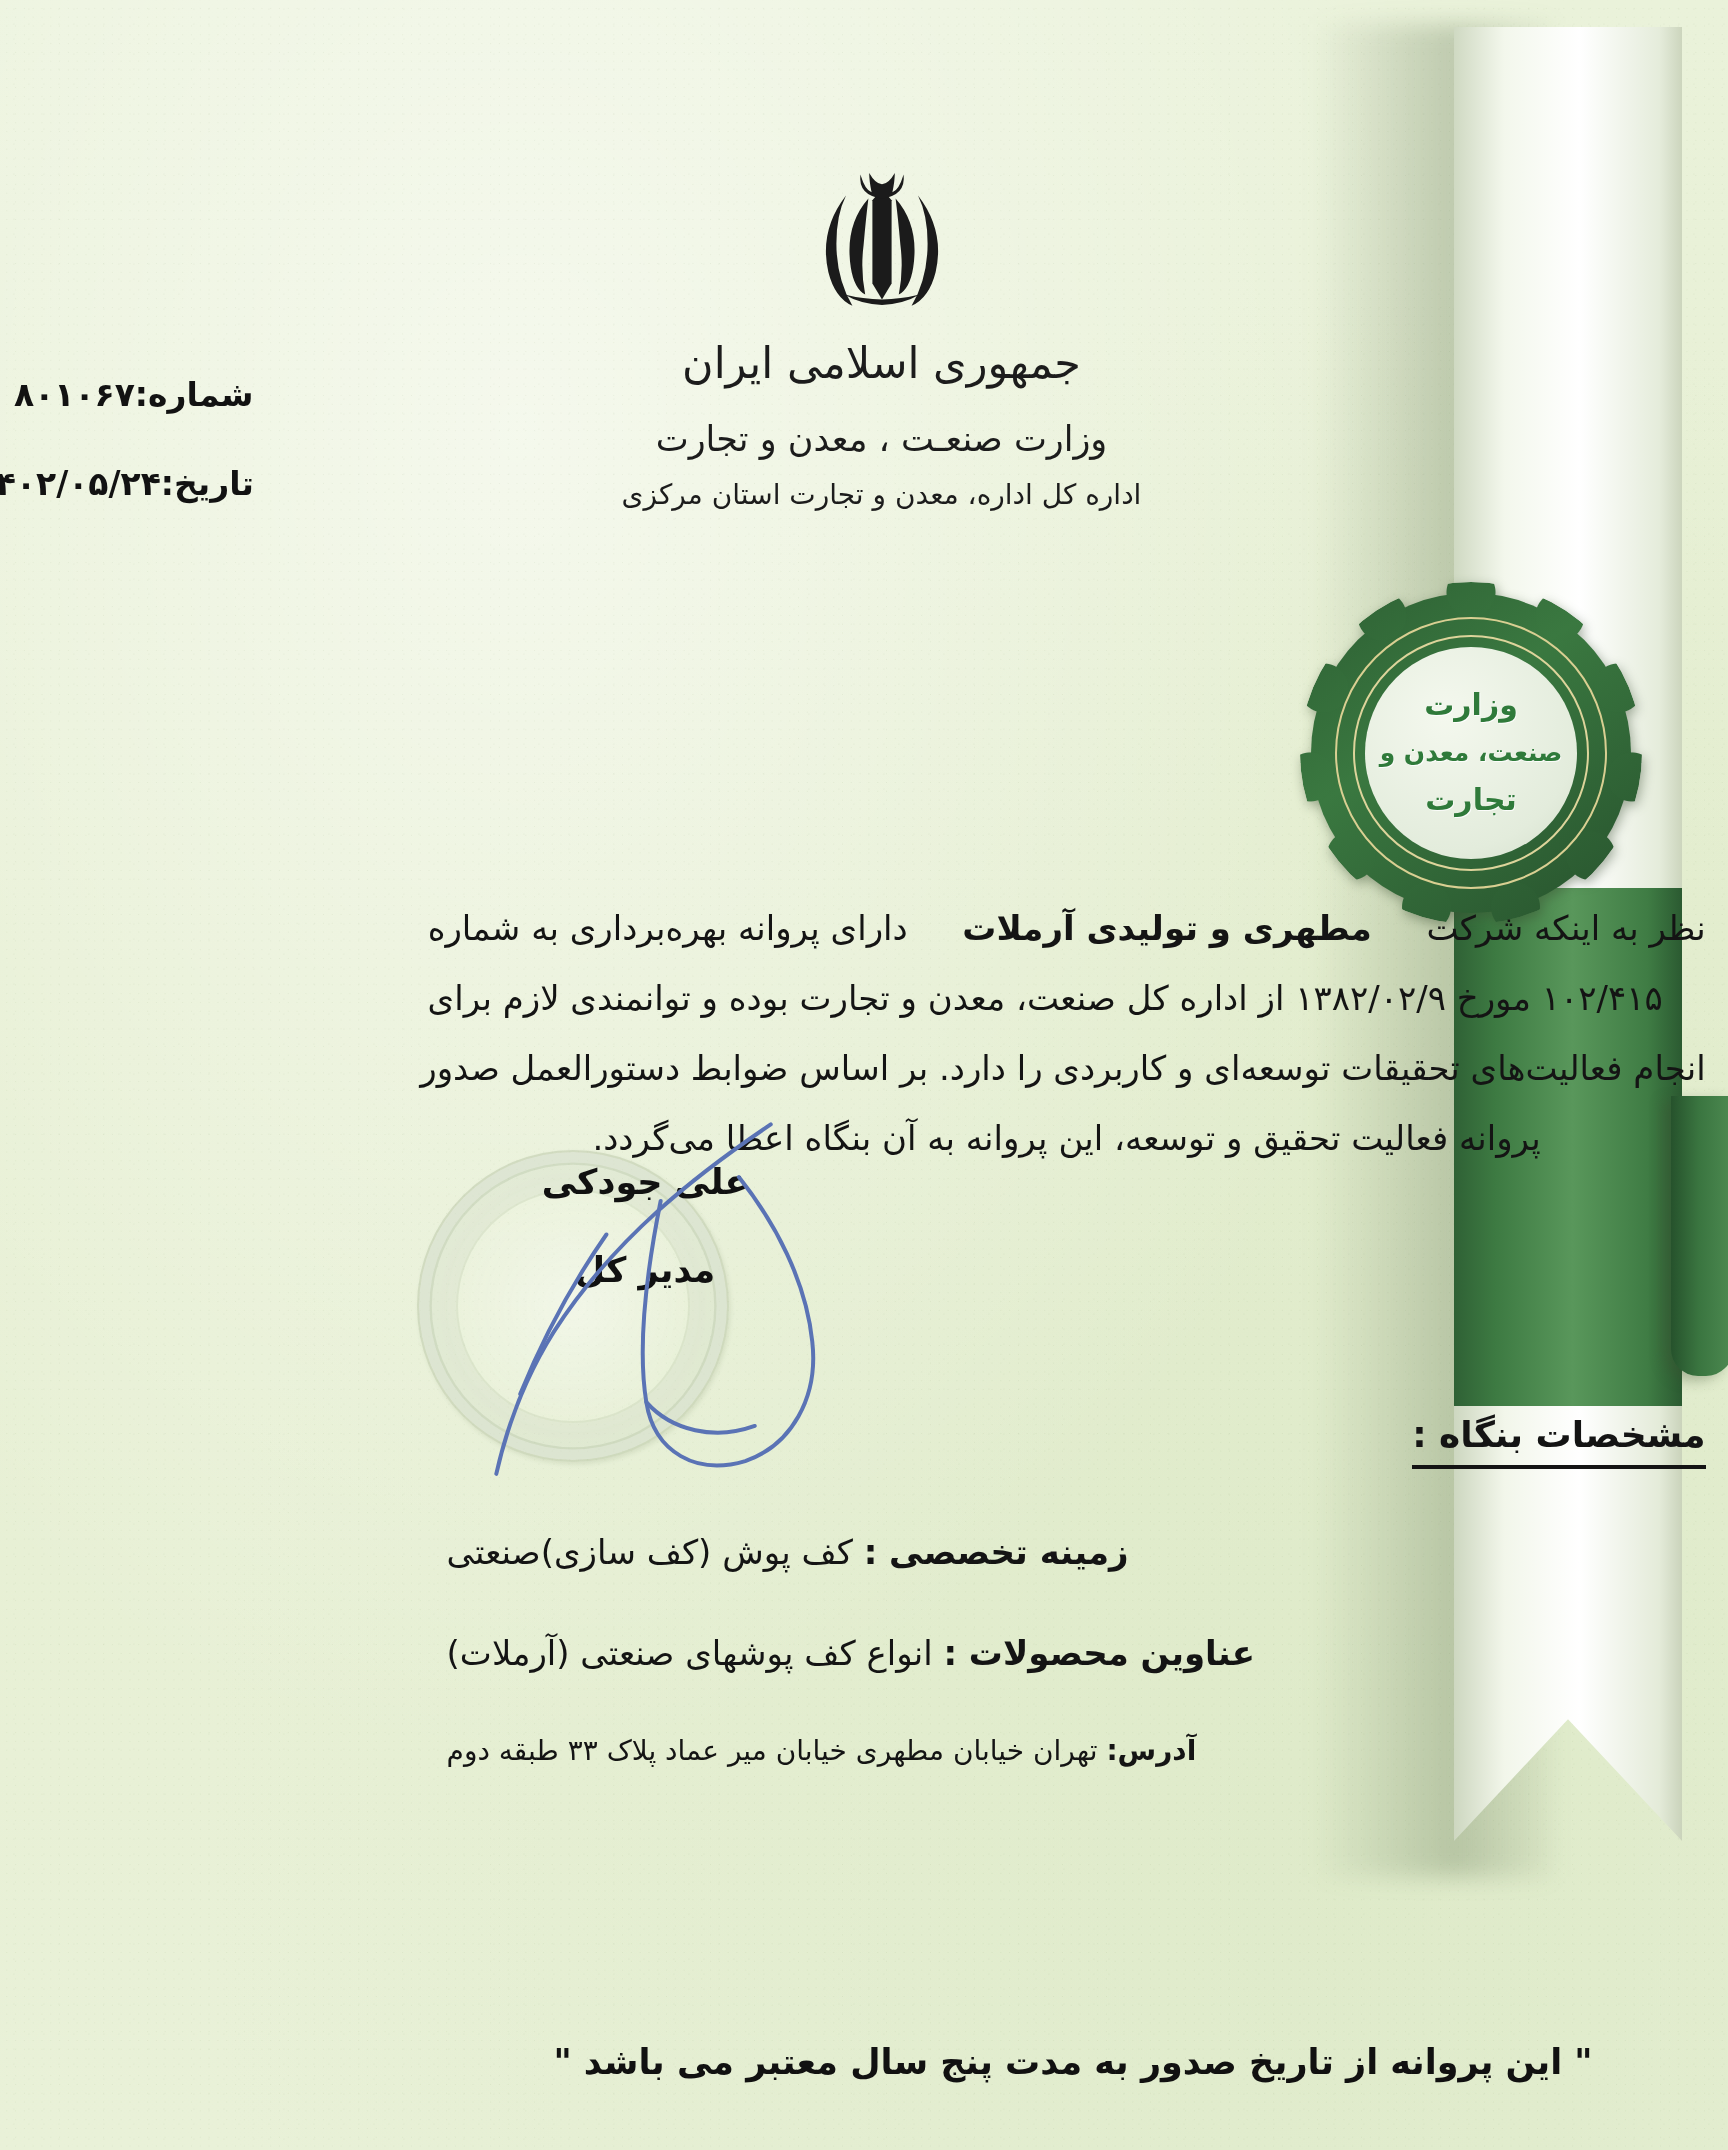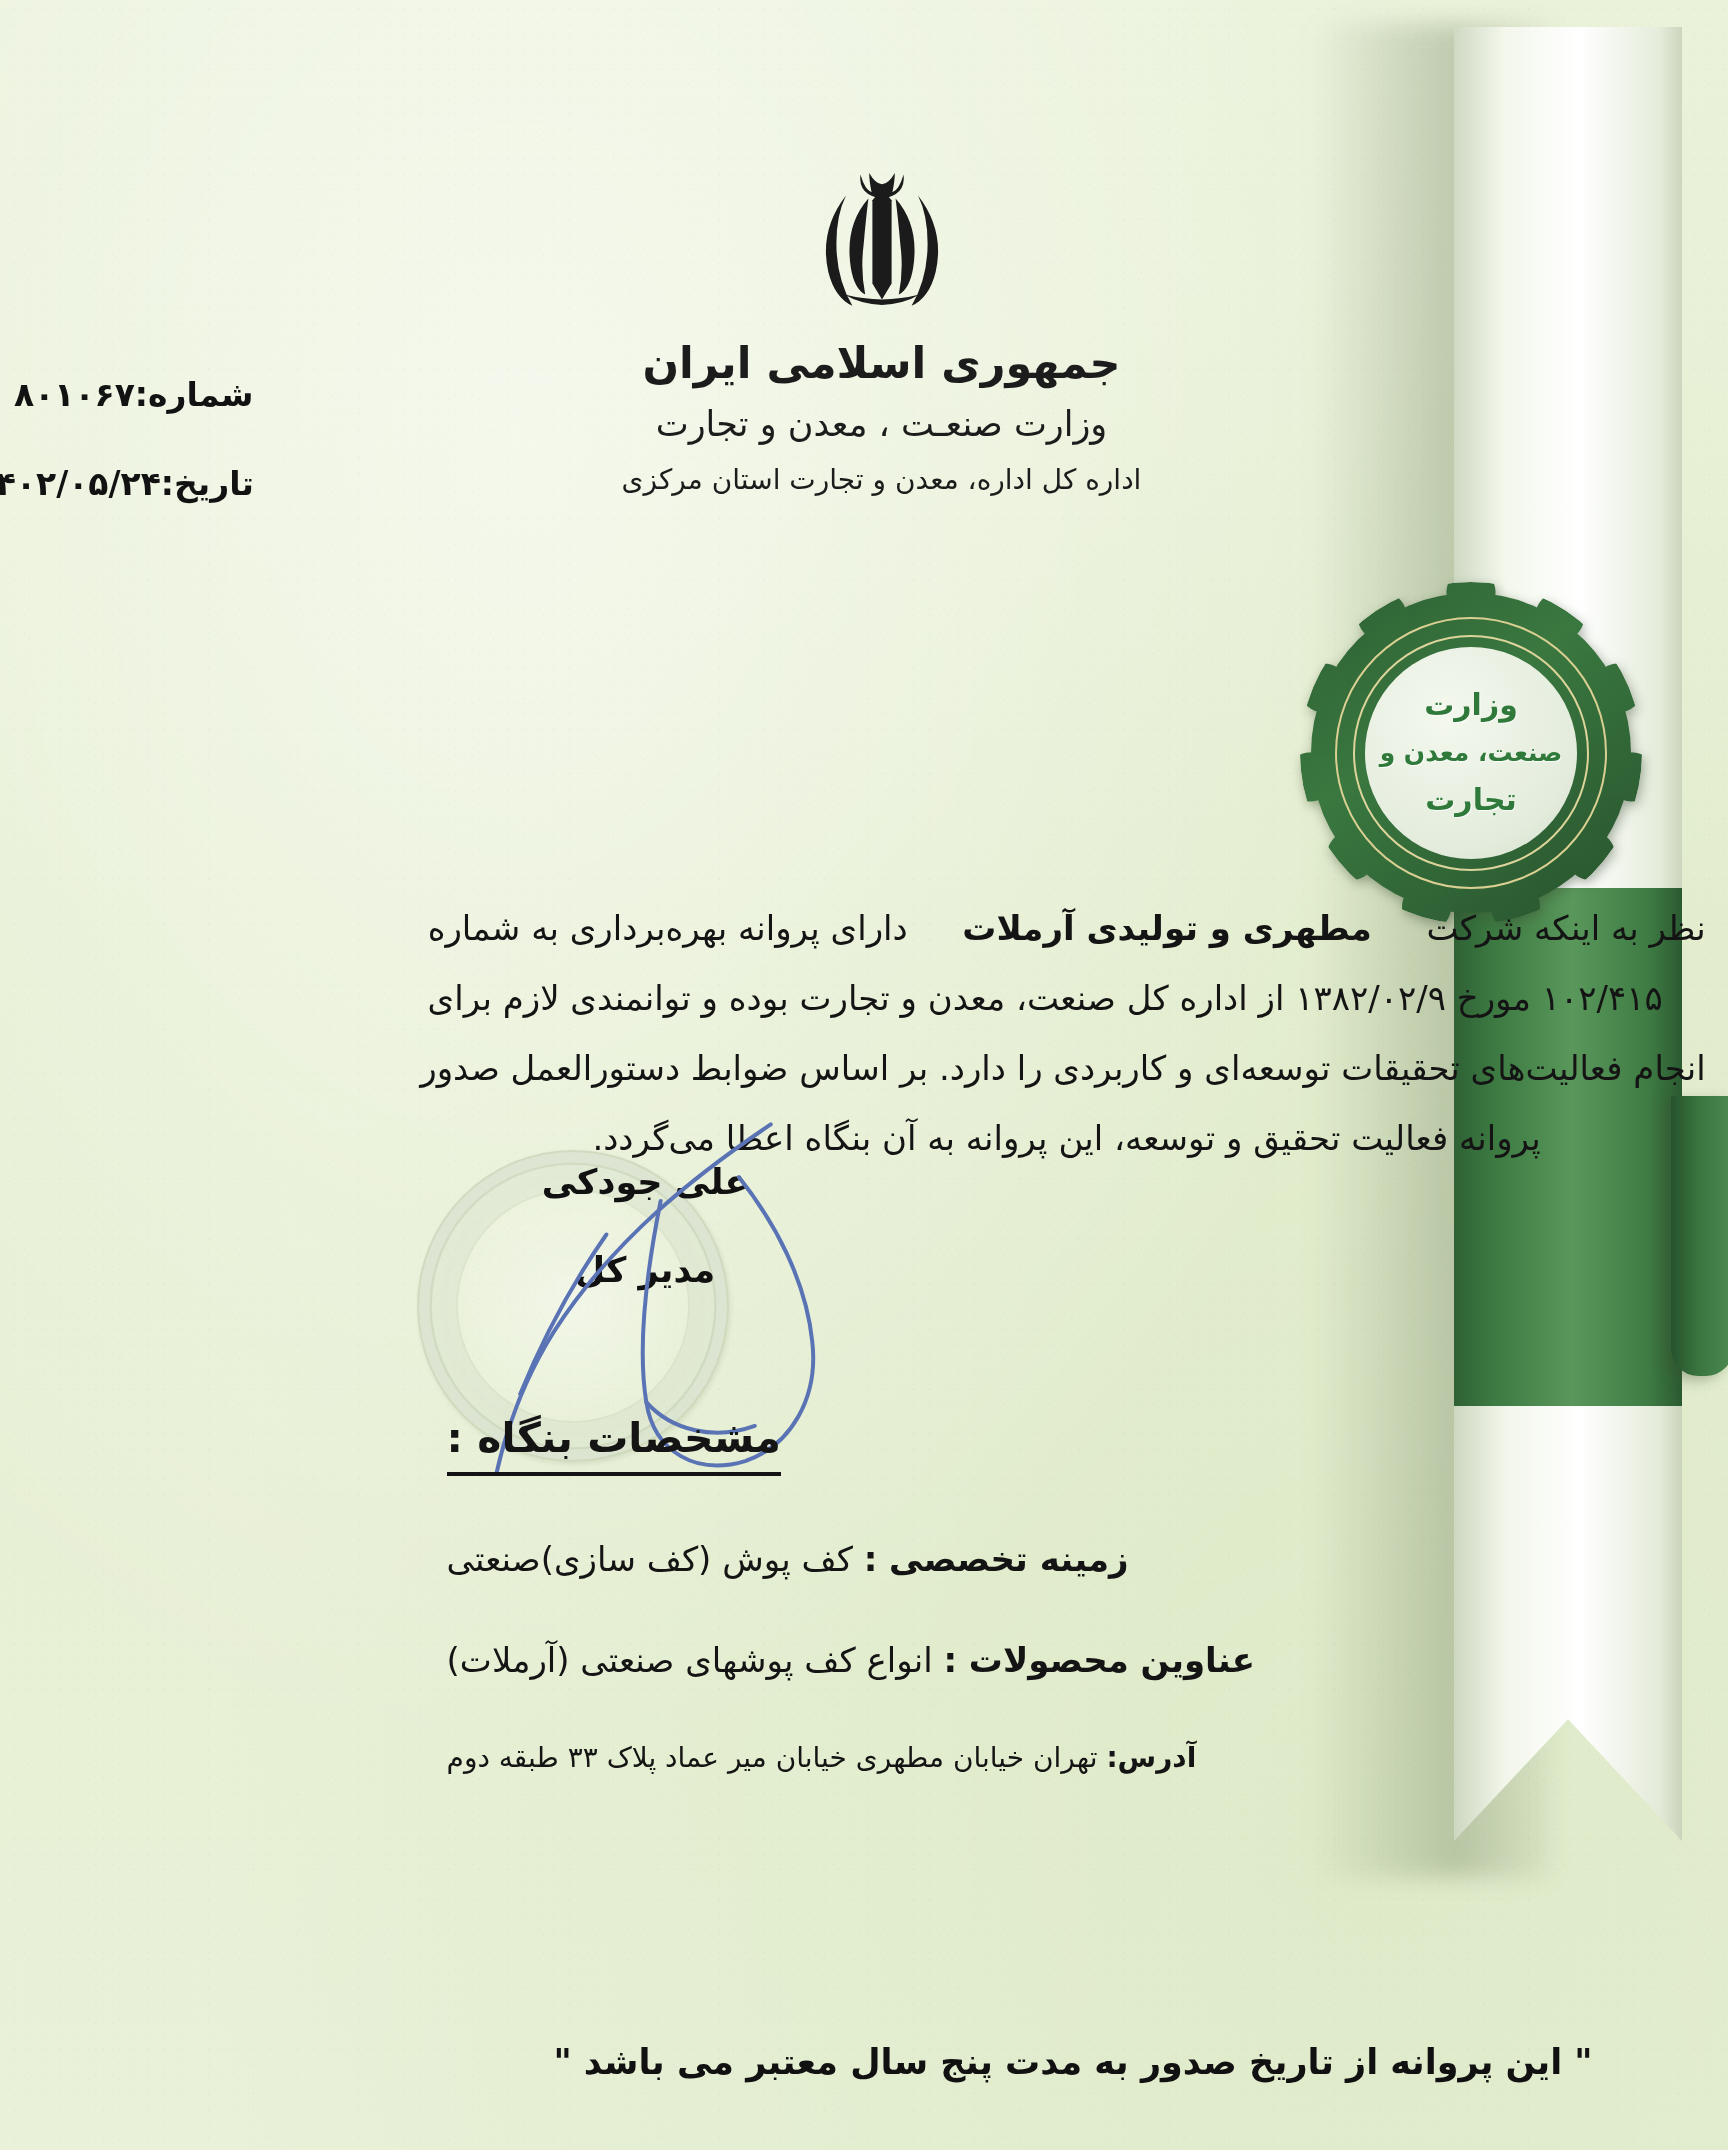--- a/index.html
+++ b/index.html
@@ -203,23 +203,23 @@
     position: absolute;
     top: 157px;
     right: 511px;
     width: 671px;
     text-align: center;
     color: #1c1c1c;
   }
   #emblem { display: block; margin: 0 auto 21px; }
   .header-line-1 {
     font-size: 43px;
-    font-weight: bold;
+    font-weight: normal;
     letter-spacing: 0.8px;
-    margin-bottom: 16px;
+    margin-bottom: 31px;
   }
   .header-line-2 {
     font-size: 35px;
     margin-bottom: 19px;
   }
   .header-line-3 {
     font-size: 28px;
   }
 
   
@@ -322,23 +322,23 @@
 
   
   #details {
     position: absolute;
     top: 1414px;
     right: 22.4px;
     width: 1278px;
     color: #141414;
   }
   .details-heading {
-    font-size: 41px;
-    font-weight: bold;
-    text-align: left;
+    font-size: 36px;
+    font-weight: bold;
+    text-align: right;
     padding-left: 19px;
     margin-bottom: 77px;
   }
   .details-heading span {
     border-bottom: 4px solid #141414;
     padding-bottom: 9.6px;
   }
   .detail-row {
     font-size: 34px;
     text-align: left;

